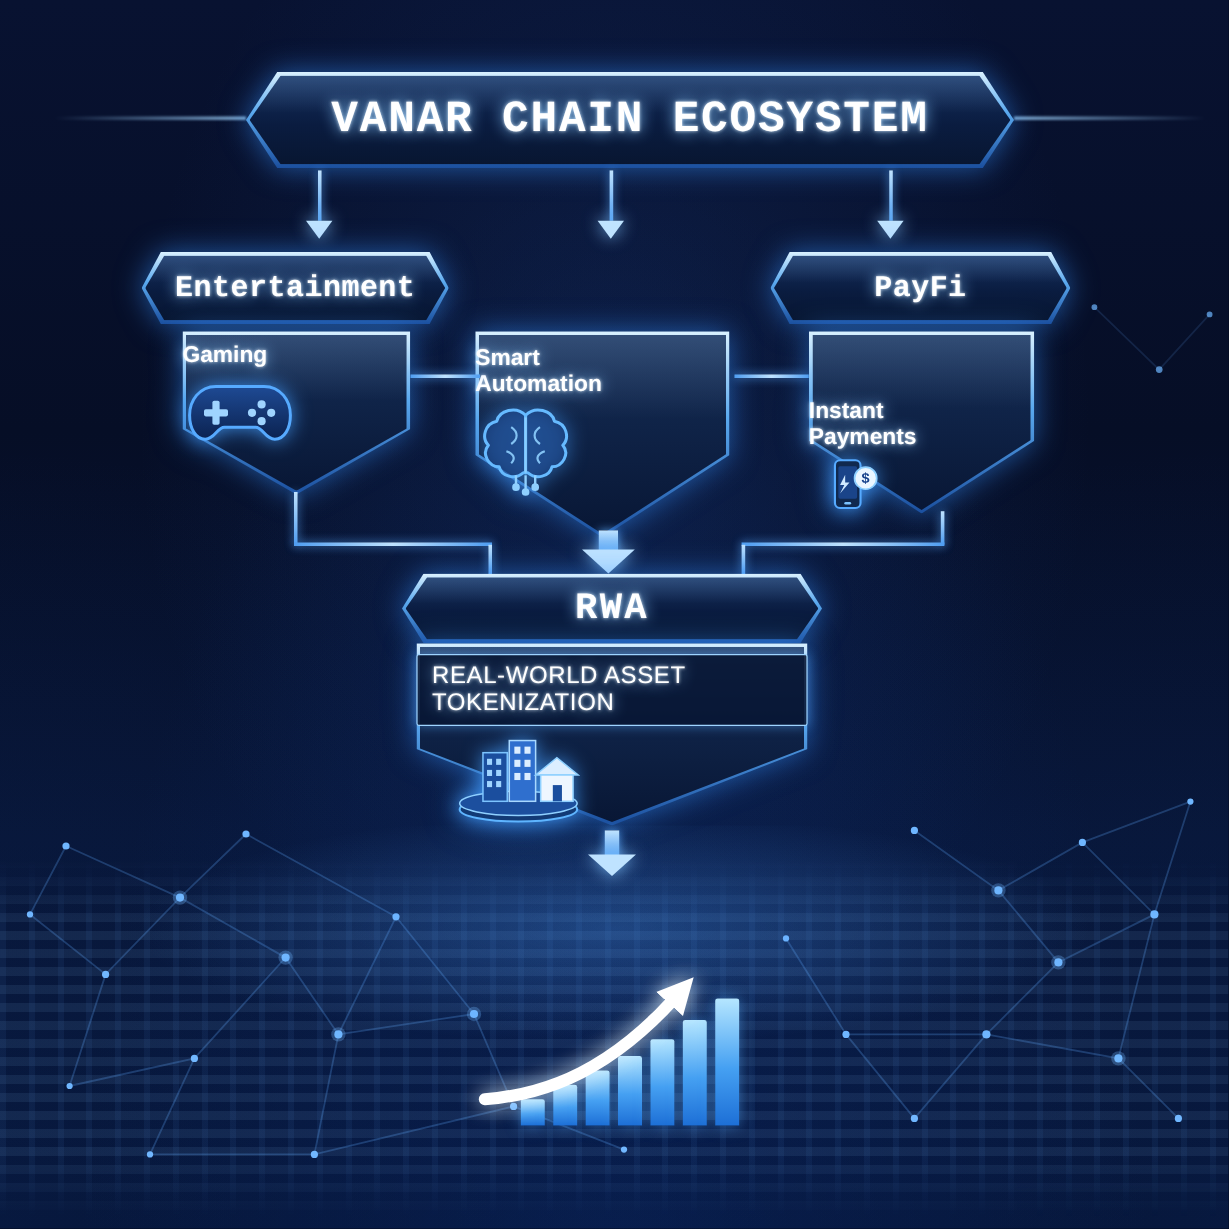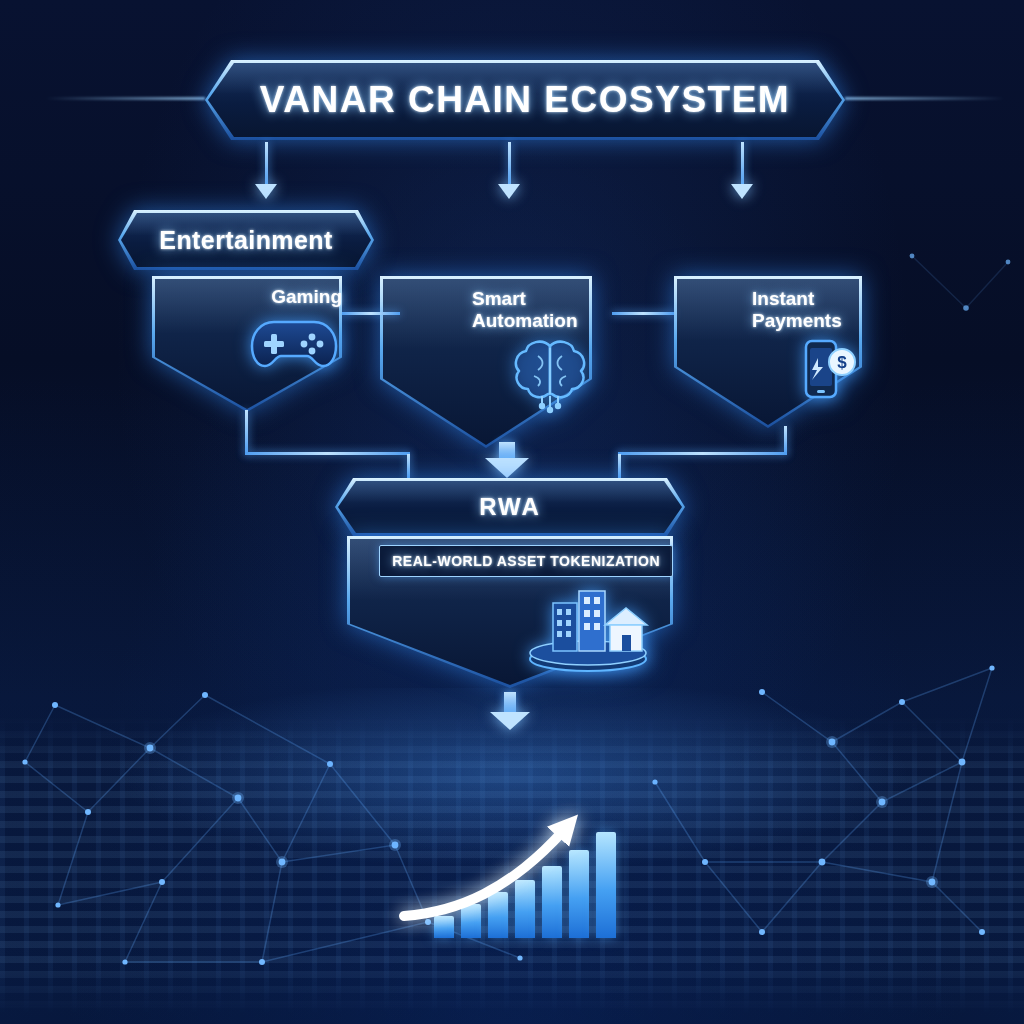--- a/index.html
+++ b/index.html
@@ -28,34 +28,34 @@
 
   
   .shape{position:absolute;filter:drop-shadow(0 0 12px rgba(55,145,255,.55));}
   .shape .edge{position:absolute;inset:0;clip-path:var(--clip);
     background:linear-gradient(180deg,#d9f1ff 0%,#5aa9ef 42%,#1b4f9e 100%);}
   .shape .fill{position:absolute;inset:3px;clip-path:var(--clip);
     background:linear-gradient(180deg,#16305f 0%,#0a1c40 55%,#081631 100%);}
   .shape .fill::after{content:"";position:absolute;inset:0;
     background:linear-gradient(180deg,rgba(150,205,255,.20),transparent 42%);}
   .shape .label{position:absolute;inset:0;display:flex;align-items:center;justify-content:center;
-    text-align:right;}
+    text-align:right;font-family:Liberation Mono, monospace;}
   .panel .fill{background:linear-gradient(180deg,rgba(14,34,74,.94),rgba(7,19,46,.94));}
 
   .glowtxt{color:#fff;text-shadow:0 0 12px rgba(135,200,255,.95),0 0 3px rgba(255,255,255,.9);}
   .title-label{font-size:37px;font-weight:800;letter-spacing:1.5px;}
   .branch-label{font-size:25px;font-weight:800;letter-spacing:.4px;}
   .sub-label{font-size:19px;font-weight:700;line-height:1.15;}
-  .rwa-label{font-size:24px;font-weight:800;letter-spacing:2px;}
-  .rwa-sub{font-size:14px;font-weight:700;letter-spacing:.5px;}
+  .rwa-label{font-size:31px;font-weight:800;letter-spacing:2px;}
+  .rwa-sub{font-size:20px;font-weight:400;letter-spacing:.5px;}
   .banner-label{font-size:31px;font-weight:800;letter-spacing:.6px;}
 
   
   .panel-content{position:absolute;inset:0;display:flex;flex-direction:column;
-    align-items:flex-end;padding-top:10px;}
+    align-items:flex-start;padding-top:10px;}
 
   
   .cline{position:absolute;background:linear-gradient(180deg,#bfe3ff,#4f9df0);
     box-shadow:0 0 8px rgba(90,170,255,.85);}
   .cline.h{background:linear-gradient(90deg,#4f9df0,#bfe3ff,#4f9df0);}
   .ahead{position:absolute;width:0;height:0;filter:drop-shadow(0 0 7px rgba(130,195,255,.95));}
   .streak{position:absolute;height:3px;filter:blur(1px);opacity:.75;}
 
   .icon{filter:drop-shadow(0 0 8px rgba(70,160,255,.8));}
 
@@ -138,20 +138,25 @@
   <div class="cline" style="left:508px;top:142px;width:3px;height:42px;"></div>
   <div class="ahead" style="left:498px;top:184px;border-left:11px solid transparent;border-right:11px solid transparent;border-top:15px solid #bfe3ff;"></div>
   <div class="cline" style="left:741px;top:142px;width:3px;height:42px;"></div>
   <div class="ahead" style="left:731px;top:184px;border-left:11px solid transparent;border-right:11px solid transparent;border-top:15px solid #bfe3ff;"></div>
 
   <div class="shape" style="--clip:polygon(0 50%, 16px 0, calc(100% - 16px) 0, 100% 50%, calc(100% - 16px) 100%, 16px 100%);left:118px;top:210px;width:256px;height:60px;">
     <div class="edge"></div>
     <div class="fill"></div>
     <div class="label branch-label glowtxt">Entertainment</div>
   </div>
+  <div class="shape" style="--clip:polygon(0 50%, 16px 0, calc(100% - 16px) 0, 100% 50%, calc(100% - 16px) 100%, 16px 100%);left:642px;top:210px;width:250px;height:60px;">
+    <div class="edge"></div>
+    <div class="fill"></div>
+    <div class="label branch-label glowtxt">PayFi</div>
+  </div>
 
   <div class="shape panel" style="--clip:polygon(0 0, 100% 0, 100% 60%, 50% 100%, 0 60%);left:152px;top:276px;width:190px;height:136px;">
     <div class="edge"></div>
     <div class="fill"></div>
     <div class="panel-content">
       <div class="sub-label glowtxt">Gaming</div>
       <svg class="icon" width="96" height="56" viewBox="0 0 96 56" style="margin-top:8px;">
         <defs>
             <linearGradient id="padg" x1="0" y1="0" x2="0" y2="1">
           <stop offset="0" stop-color="#1e4a94"></stop>
@@ -162,21 +167,21 @@
         <rect x="18" y="25" width="20" height="6" rx="1.5" fill="#9fd4ff"></rect>
         <rect x="25" y="18" width="6" height="20" rx="1.5" fill="#9fd4ff"></rect>
         <circle cx="66" cy="21" r="3.4" fill="#9fd4ff"></circle>
           <circle cx="74" cy="28" r="3.4" fill="#9fd4ff"></circle>
         <circle cx="66" cy="35" r="3.4" fill="#9fd4ff"></circle>
           <circle cx="58" cy="28" r="3.4" fill="#9fd4ff"></circle>
       </svg>
     </div>
   </div>
 
-  <div class="shape panel" style="--clip:polygon(0 0, 100% 0, 100% 60%, 50% 100%, 0 60%);left:380px;top:276px;width:212px;height:172px;">
+  <div class="shape panel" style="--clip:polygon(0 0, 100% 0, 100% 60%, 50% 100%, 0 60%);left:396px;top:276px;width:212px;height:172px;">
     <div class="edge"></div>
     <div class="fill"></div>
     <div class="panel-content" style="padding-top:12px;">
       <div class="sub-label glowtxt" style="max-width:120px;">Smart Automation</div>
       <svg class="icon" width="84" height="80" viewBox="0 0 84 80" style="margin-top:4px;">
         <g stroke="#66baff" stroke-width="2.5" fill="rgba(26,64,132,0.55)" stroke-linejoin="round">
           <path d="M42 10 C34 2 20 6 18 15 C8 17 5 29 11 35 C5 42 11 53 20 53 C22 61 33 64 40 58 L42 58 Z"></path>
           <path d="M42 10 C50 2 64 6 66 15 C76 17 79 29 73 35 C79 42 73 53 64 53 C62 61 51 64 44 58 L42 58 Z"></path>
         </g>
         <g stroke="#8fd0ff" stroke-width="1.8" fill="none" opacity=".9">
@@ -191,21 +196,21 @@
             <circle cx="50" cy="70" r="2.2"></circle>
         </g>
       </svg>
     </div>
   </div>
 
   <div class="shape panel" style="--clip:polygon(0 0, 100% 0, 100% 60%, 50% 100%, 0 60%);left:674px;top:276px;width:188px;height:152px;">
     <div class="edge"></div>
     <div class="fill"></div>
     <div class="panel-content" style="padding-top:12px;">
-      <div class="sub-label glowtxt" style="max-width:110px;">Instant Payments</div>
+      <div class="sub-label glowtxt" style="max-width:110px;margin-top:44px;">Instant Payments</div>
       <svg class="icon" width="72" height="68" viewBox="0 0 72 68" style="margin-top:4px;">
         <rect x="16" y="5" width="30" height="56" rx="6" fill="#10294f" stroke="#56aaff" stroke-width="2.5"></rect>
         <rect x="20" y="12" width="22" height="38" rx="2" fill="#1a4489"></rect>
         <rect x="27" y="54" width="8" height="3" rx="1.5" fill="#7cc4ff"></rect>
         <polygon points="28,22 22,34 27,34 22,44 33,31 28,31" fill="#cfe9ff"></polygon>
         <circle cx="52" cy="26" r="13" fill="#eaf6ff" stroke="#8fd0ff" stroke-width="2"></circle>
         <text x="52" y="32" text-anchor="middle" font-size="17" font-weight="bold" fill="#14408a" font-family="Liberation Sans, sans-serif">$</text>
       </svg>
     </div>
   </div>

